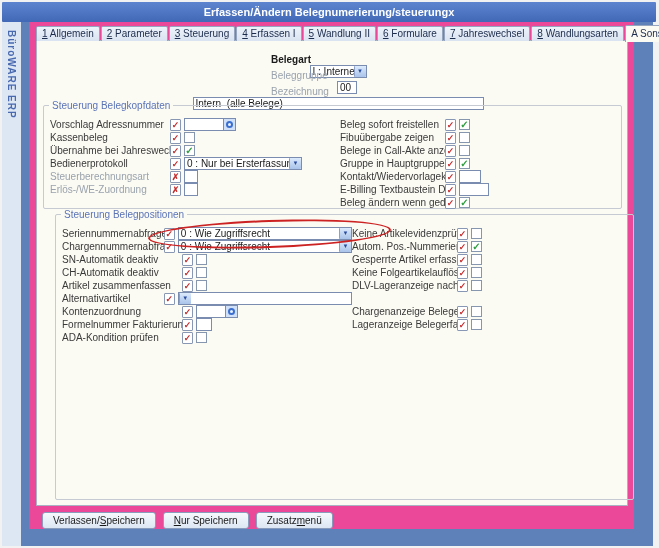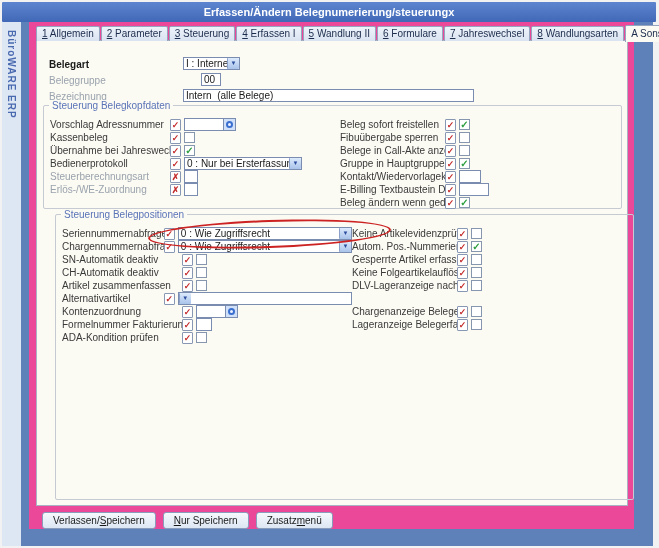--- a/index.html
+++ b/index.html
@@ -27,21 +27,21 @@
   .tab { height:15px; line-height:14px; padding:0 5px; font-size:10px; color:#1c2c4c;
     background:linear-gradient(#eef3fa,#d9e3f1); border:1px solid #95a4bf; border-bottom:none;
     border-radius:2px 2px 0 0; margin-right:1px; white-space:nowrap; cursor:pointer; }
   .tab .k { text-decoration:underline; }
   .tab.active { background:#fbfaf3; height:17px; line-height:16px; margin-bottom:-1px; }
 
   .panel { position:absolute; left:7px; top:18px; width:592px; height:466px; background:#fbfaf3;
     border:1px solid #a8b2c2; z-index:1; }
 
   .hform { padding:13px 0 0 12px; }
-  .hrow { display:flex; align-items:flex-end; height:16px; }
+  .hrow { display:flex; align-items:center; height:16px;flex-direction:column; }
   .hlbl { width:134px; font-size:10px; color:#9aa3ad; }
   .hlbl.b { color:#1a1a1a; font-weight:bold; }
 
   .txt { height:13px; border:1px solid #7a8db0; font-size:10px; padding:0 2px;
     font-family:"Liberation Sans", sans-serif; background:#fff; color:#1a1a1a; }
 
   .dd { display:flex; height:13px; border:1px solid #7a8db0; background:#fff; }
   .dd-text { flex:1; font-size:10px; line-height:11px; padding:0 2px; white-space:nowrap; overflow:hidden; color:#1a1a1a; }
   .dd-btn { width:12px; background:linear-gradient(#dceafc,#a9c3ea); border-left:1px solid #8aa0c8;
     color:#2b4d9e; font-size:6px; line-height:11px; text-align:center; cursor:pointer; border-radius:1px; }
@@ -174,21 +174,21 @@
               <input class="txt" style="width: 14px;" value="">
             </div>
           </div>
           <div class="colR">
             <div class="gb-row">
               <span class="lbl">Beleg sofort freistellen</span>
               <span class="icn">✓</span>
               <span class="cb">✓</span>
             </div>
             <div class="gb-row">
-              <span class="lbl">Fibuübergabe sperren</span>
+              <span class="lbl">Fibuübergabe zeigen</span>
               <span class="icn">✓</span>
               <span class="cb"></span>
             </div>
             <div class="gb-row">
               <span class="lbl">Belege in Call-Akte anzeigen</span>
               <span class="icn">✓</span>
               <span class="cb"></span>
             </div>
             <div class="gb-row">
               <span class="lbl">Gruppe in Hauptgruppe zeigen</span>

